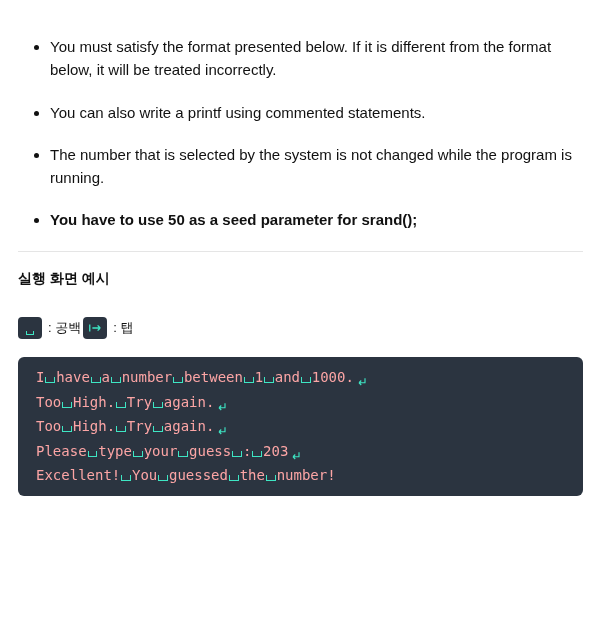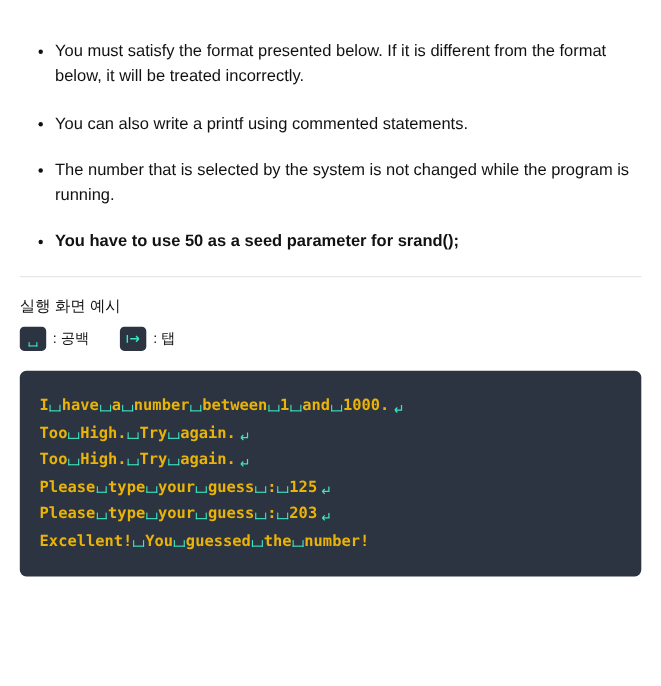--- a/index.html
+++ b/index.html
@@ -22,28 +22,28 @@
   }
   ul.req li.bold {
     font-weight: 700;
   }
   hr.sep {
     border: none;
     border-top: 1px solid #e5e5e5;
     margin: 14px 0 16px 0;
   }
   .section-title {
-    font-weight: 400;
+    font-weight: 700;
     font-size: 14px;
-    margin-bottom: 8px;
+    margin-bottom: 28px;
   }
   .legend {
     display: flex;
     align-items: center;
-    gap: 28px;
+    gap: 2px;
     margin-bottom: 18px;
     font-size: 13px;
   }
   .legend-item {
     display: flex;
     align-items: center;
     gap: 6px;
   }
   .legend-badge {
     width: 24px;
@@ -73,25 +73,25 @@
   .legend-badge.tab svg {
     width: 14px;
     height: 14px;
     stroke: #3ee6c4;
     fill: none;
     stroke-width: 1.5;
   }
   .console {
     background: #2b3440;
     border-radius: 6px;
-    padding: 20px 18px;
+    padding: 8px 18px;
     font-family: "Consolas", "Menlo", monospace;
     font-size: 14px;
-    font-weight: 700;
-    color: #eab308;
+    font-weight: 400;
+    color: #fca5a5;
     line-height: 1.75;
   }
   .console .line {
     white-space: pre-wrap;
   }
   .console .sp {
     display: inline-block;
     width: 0.55em;
     height: 0.35em;
     border-left: 1px solid #3ee6c4;
@@ -151,20 +151,17 @@
 <div class="console" id="console">
     <div class="line"><span>I</span><span class="sp"></span><span>have</span><span class="sp"></span><span>a</span><span class="sp"></span><span>number</span><span class="sp"></span><span>between</span><span class="sp"></span><span>1</span><span class="sp"></span><span>and</span><span class="sp"></span><span>1000.</span><span class="nl"><svg viewBox="0 0 16 16">
           <path d="M12 3v6H4m0 0l3-3M4 9l3 3"></path>
         </svg></span></div>
     <div class="line"><span>Too</span><span class="sp"></span><span>High.</span><span class="sp"></span><span>Try</span><span class="sp"></span><span>again.</span><span class="nl"><svg viewBox="0 0 16 16">
           <path d="M12 3v6H4m0 0l3-3M4 9l3 3"></path>
         </svg></span></div>
     <div class="line"><span>Too</span><span class="sp"></span><span>High.</span><span class="sp"></span><span>Try</span><span class="sp"></span><span>again.</span><span class="nl"><svg viewBox="0 0 16 16">
           <path d="M12 3v6H4m0 0l3-3M4 9l3 3"></path>
         </svg></span></div>
-    <div class="line"><span>Please</span><span class="sp"></span><span>type</span><span class="sp"></span><span>your</span><span class="sp"></span><span>guess</span><span class="sp"></span><span>:</span><span class="sp"></span><span>125</span><span class="nl"><svg viewBox="0 0 16 16">
-          <path d="M12 3v6H4m0 0l3-3M4 9l3 3"></path>
-        </svg></span></div>
     <div class="line"><span>Please</span><span class="sp"></span><span>type</span><span class="sp"></span><span>your</span><span class="sp"></span><span>guess</span><span class="sp"></span><span>:</span><span class="sp"></span><span>203</span><span class="nl"><svg viewBox="0 0 16 16">
           <path d="M12 3v6H4m0 0l3-3M4 9l3 3"></path>
         </svg></span></div>
     <div class="line"><span>Excellent!</span><span class="sp"></span><span>You</span><span class="sp"></span><span>guessed</span><span class="sp"></span><span>the</span><span class="sp"></span><span>number!</span></div>
   </div>
 
 </body></html>

